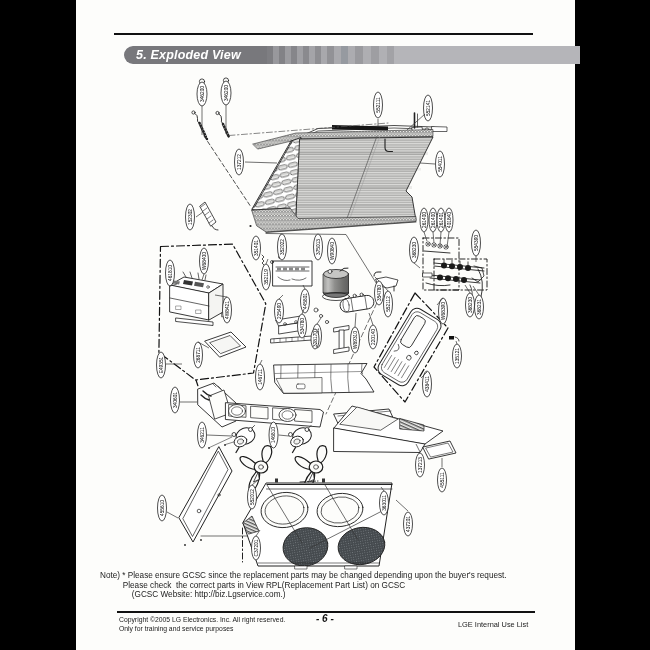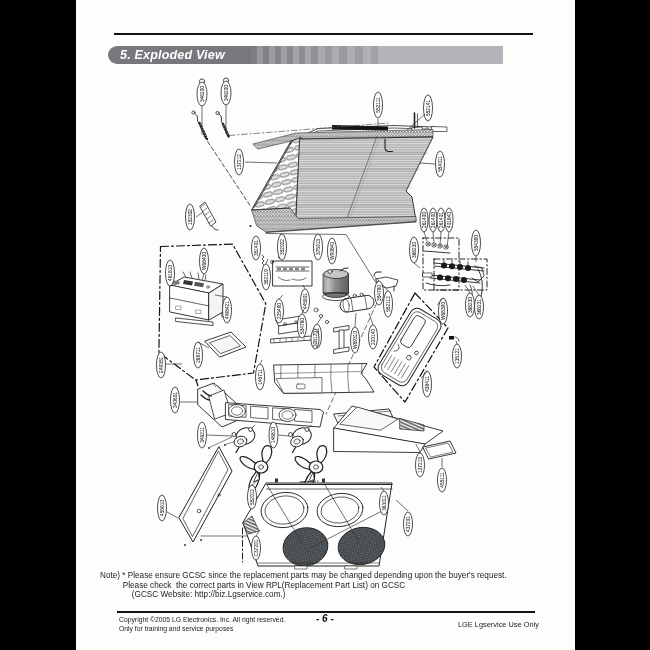--- a/index.html
+++ b/index.html
@@ -1,20 +1,20 @@
 <!DOCTYPE html>
 <html><head><meta charset="utf-8">
 <style>
 html,body{margin:0;padding:0;width:650px;height:650px;background:#fdfdfb;overflow:hidden}
 *{box-sizing:border-box}
 body{font-family:"Liberation Sans",sans-serif;position:relative}
 .band{position:absolute;top:0;height:650px;background:#000}
 #bl{left:0;width:76px} #br{left:575px;width:75px}
 #toprule{position:absolute;left:114px;top:33px;width:419px;height:2px;background:#111}
-#hdr{position:absolute;left:108px;top:46px;width:395px;height:18px;border-radius:9px 0 0 9px;background:#b5b5b9;overflow:hidden}
+#hdr{position:absolute;left:124px;top:46px;width:456px;height:18px;border-radius:9px 0 0 9px;background:#b5b5b9;overflow:hidden}
 #hdr .cap{position:absolute;left:0;top:0;width:143px;height:18px;background:#78787c;border-radius:9px 0 0 9px}
 #hdr .t{position:absolute;left:12px;top:1.5px;font-size:12.5px;font-weight:bold;font-style:italic;color:#fff;letter-spacing:0.2px}
 .st{position:absolute;top:0;height:18px}
 #note{position:absolute;left:100px;top:571px;font-size:8.2px;color:#222;line-height:9.6px;white-space:pre}
 #footrule{position:absolute;left:117px;top:611px;width:418px;height:1.5px;background:#111}
 #copy{position:absolute;left:119px;top:615px;font-size:6.8px;color:#222;line-height:9.4px}
 #pg{position:absolute;left:316px;top:613px;font-size:10px;font-weight:bold;font-style:italic;color:#111}
 #lge{position:absolute;left:458px;top:620px;font-size:7.4px;color:#222}
 </style></head>
 <body>
@@ -595,13 +595,13 @@
 <line x1="408" y1="511" x2="396" y2="500" stroke="#333" stroke-width="0.7"></line>
 <line x1="420" y1="452" x2="416" y2="444" stroke="#333" stroke-width="0.7"></line>
 <line x1="442" y1="467" x2="442" y2="458" stroke="#333" stroke-width="0.7"></line>
 </svg>
 <div id="note">Note) * Please ensure GCSC since the replacement parts may be changed depending upon the buyer's request.
           Please check  the correct parts in View RPL(Replacement Part List) on GCSC
               (GCSC Website: http://biz.Lgservice.com.)</div>
 <div id="footrule"></div>
 <div id="copy">Copyright ©2005 LG Electronics. Inc. All right reserved.<br>Only for training and service purposes</div>
 <div id="pg">- 6 -</div>
-<div id="lge">LGE Lgservice Use Only</div>
+<div id="lge">LGE Internal Use List</div>
 
 </body></html>

